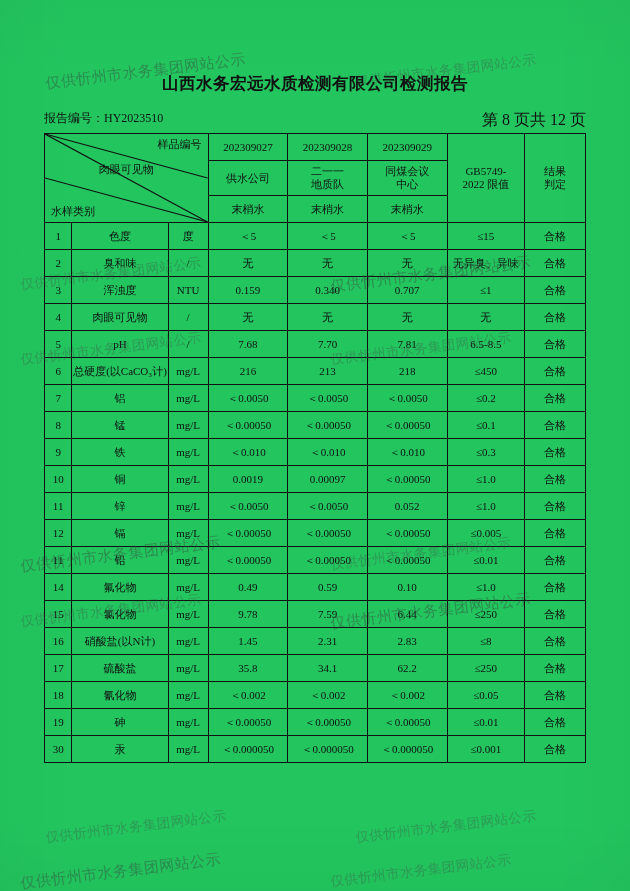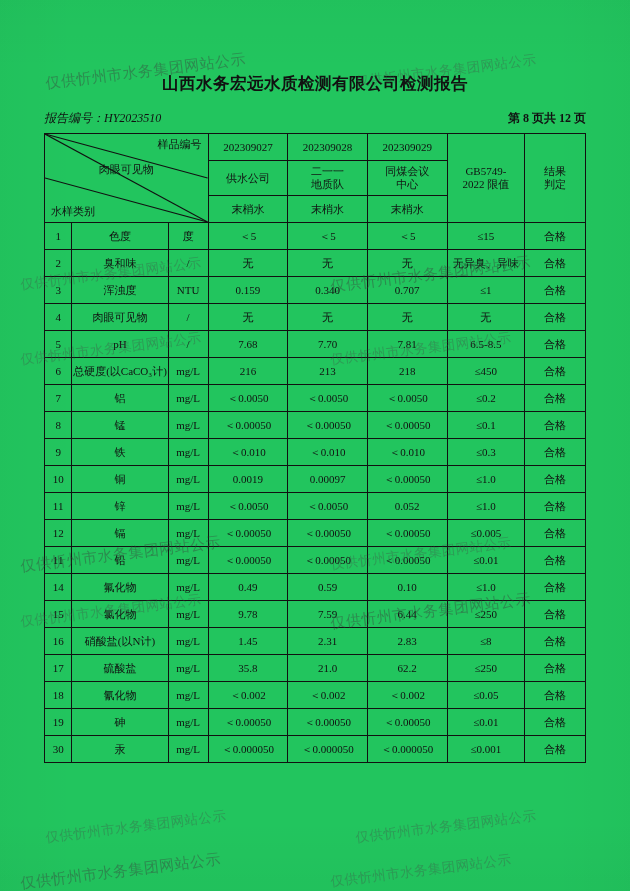--- a/index.html
+++ b/index.html
@@ -41,28 +41,27 @@
     letter-spacing: 0.5px;
     font-family: "DejaVu Sans", "Liberation Sans", sans-serif;
     color: #111;
   }
   .report-no {
     position: absolute;
     top: 110px;
     left: 44px;
     font-size: 12px;
     color: #111;
-    font-style: italic;
   }
   .page-no {
     position: absolute;
     top: 110px;
     right: 44px;
-    font-size: 12px;
-    font-weight: bold;
+    font-size: 16px;
+    font-weight: normal;
     color: #111;
   }
   table.main {
     position: absolute;
     top: 133px;
     left: 44px;
     width: 542px;
     border-collapse: collapse;
     font-size: 11px;
     color: #111;
@@ -330,21 +329,21 @@
           <td>2.31</td>
           <td>2.83</td>
           <td>≤8</td>
           <td>合格</td>
         </tr>
         <tr>
           <td>17</td>
           <td class="name-cell">硫酸盐</td>
           <td>mg/L</td>
           <td>35.8</td>
-          <td>21.0</td>
+          <td>34.1</td>
           <td>62.2</td>
           <td>≤250</td>
           <td>合格</td>
         </tr>
         <tr>
           <td>18</td>
           <td class="name-cell">氰化物</td>
           <td>mg/L</td>
           <td>＜0.002</td>
           <td>＜0.002</td>

